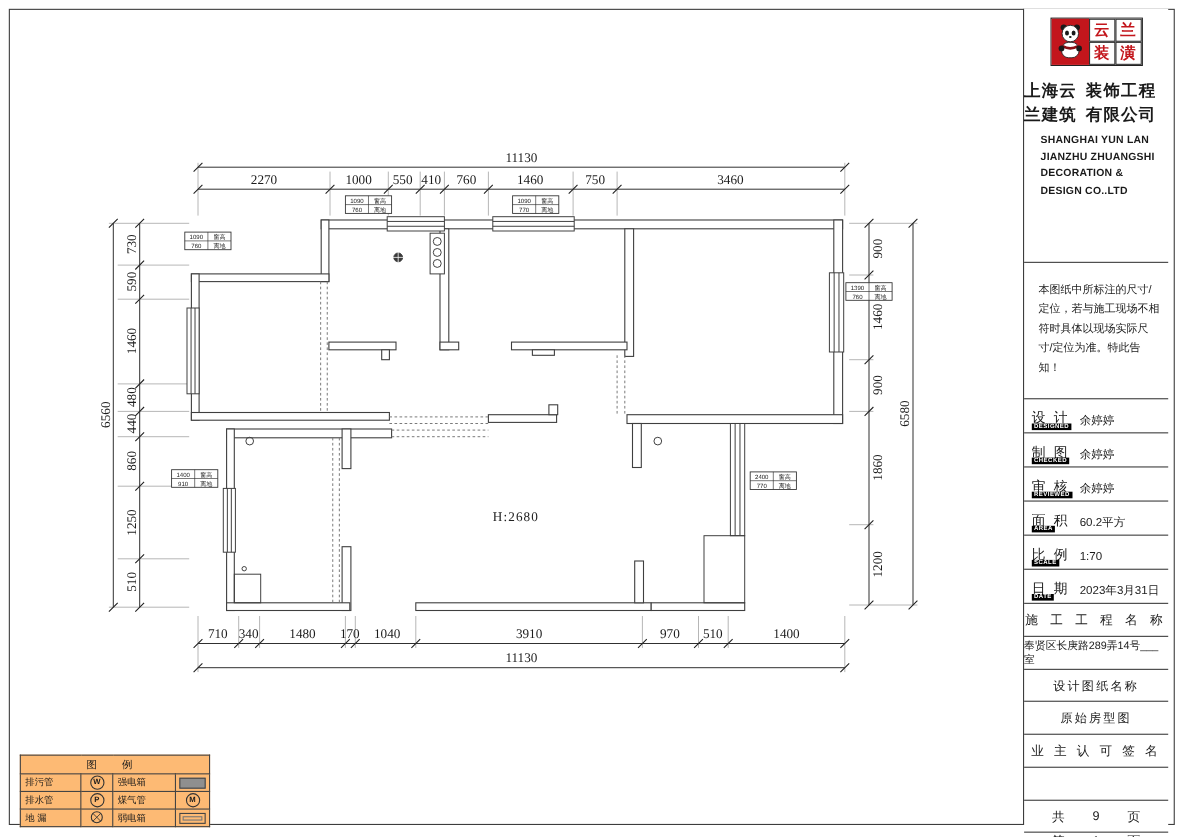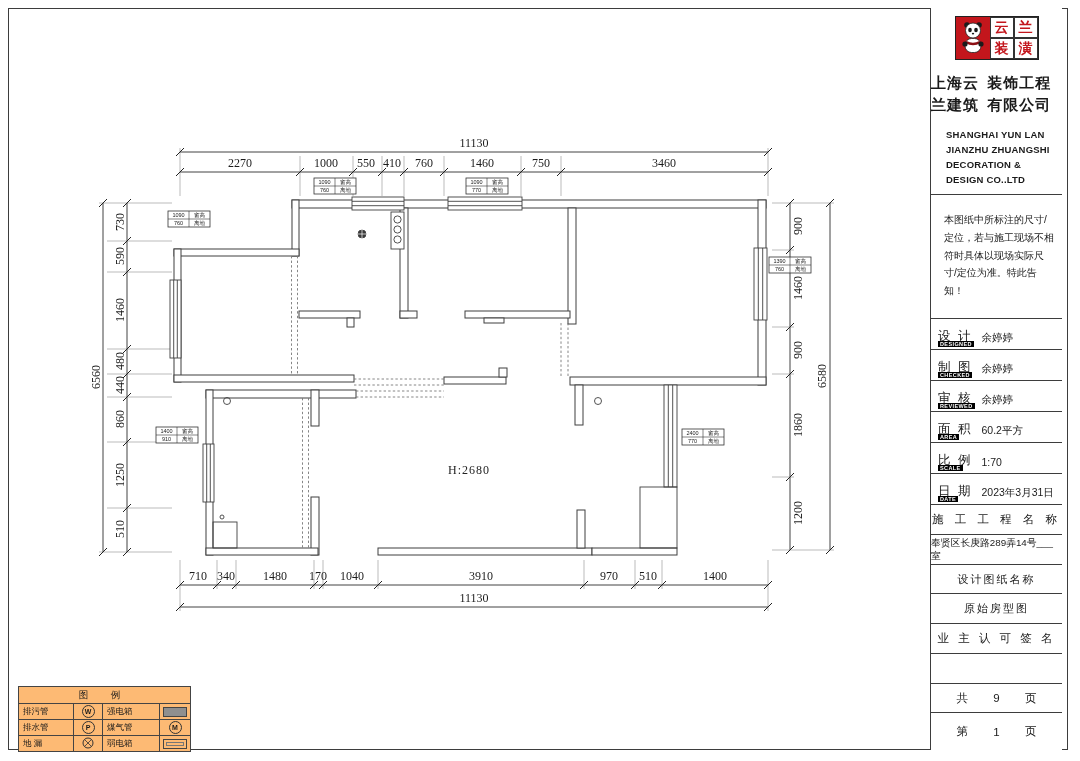--- a/index.html
+++ b/index.html
@@ -20,22 +20,22 @@
   .bt{border-top:1.2px solid #3d3d3d;}
   .tb-logo{height:60px;display:flex;align-items:center;justify-content:center;}
   .logo-box{display:flex;border:1.4px solid #222;}
   .logo-left{width:34px;height:42px;background:#c3161c;display:flex;align-items:center;justify-content:center;}
   .logo-grid{display:grid;grid-template-columns:24px 24px;grid-template-rows:21px 21px;background:#fff;}
   .logo-grid span{display:flex;align-items:center;justify-content:center;
        color:#c3161c;font-weight:bold;font-size:14px;border:0.8px solid #333;}
   .tb-cn{height:52px;display:flex;align-items:center;justify-content:center;
        font-size:15px;font-weight:bold;line-height:1.45;letter-spacing:1px;}
   .tb-en{height:74px;font-size:9.5px;font-weight:bold;line-height:1.6;padding-left:15px;
-       letter-spacing:.2px;display:flex;flex-direction:column;justify-content:center;}
-  .tb-notice{height:124px;font-size:10px;line-height:1.78;padding:16px 8px 0 13px;}
+       letter-spacing:.2px;display:flex;flex-direction:column;}
+  .tb-notice{height:124px;font-size:10px;line-height:1.78;padding:16px 8px 0 13px;margin-top:44px;}
   .tb-field{height:31px;position:relative;display:flex;align-items:center;padding:5px 0 0 7px;}
   .tb-field .fl{font-size:12.5px;letter-spacing:2px;white-space:nowrap;}
   .tb-field .fv{font-size:10.5px;margin-left:9px;margin-top:2px;white-space:nowrap;}
   .tb-field .sub{position:absolute;left:7px;bottom:2px;background:#000;color:#fff;
        font-size:5.5px;font-weight:bold;padding:0 2px;letter-spacing:.4px;}
   .tb-center{display:flex;align-items:center;justify-content:center;}
   .tb-h{height:30px;font-size:11.5px;letter-spacing:4px;}
   .tb-addr{height:30px;font-size:9.8px;letter-spacing:0;}
   .tb-h2{height:29px;font-size:11px;letter-spacing:2px;}
   .tb-name{height:30px;font-size:11px;letter-spacing:2px;}

